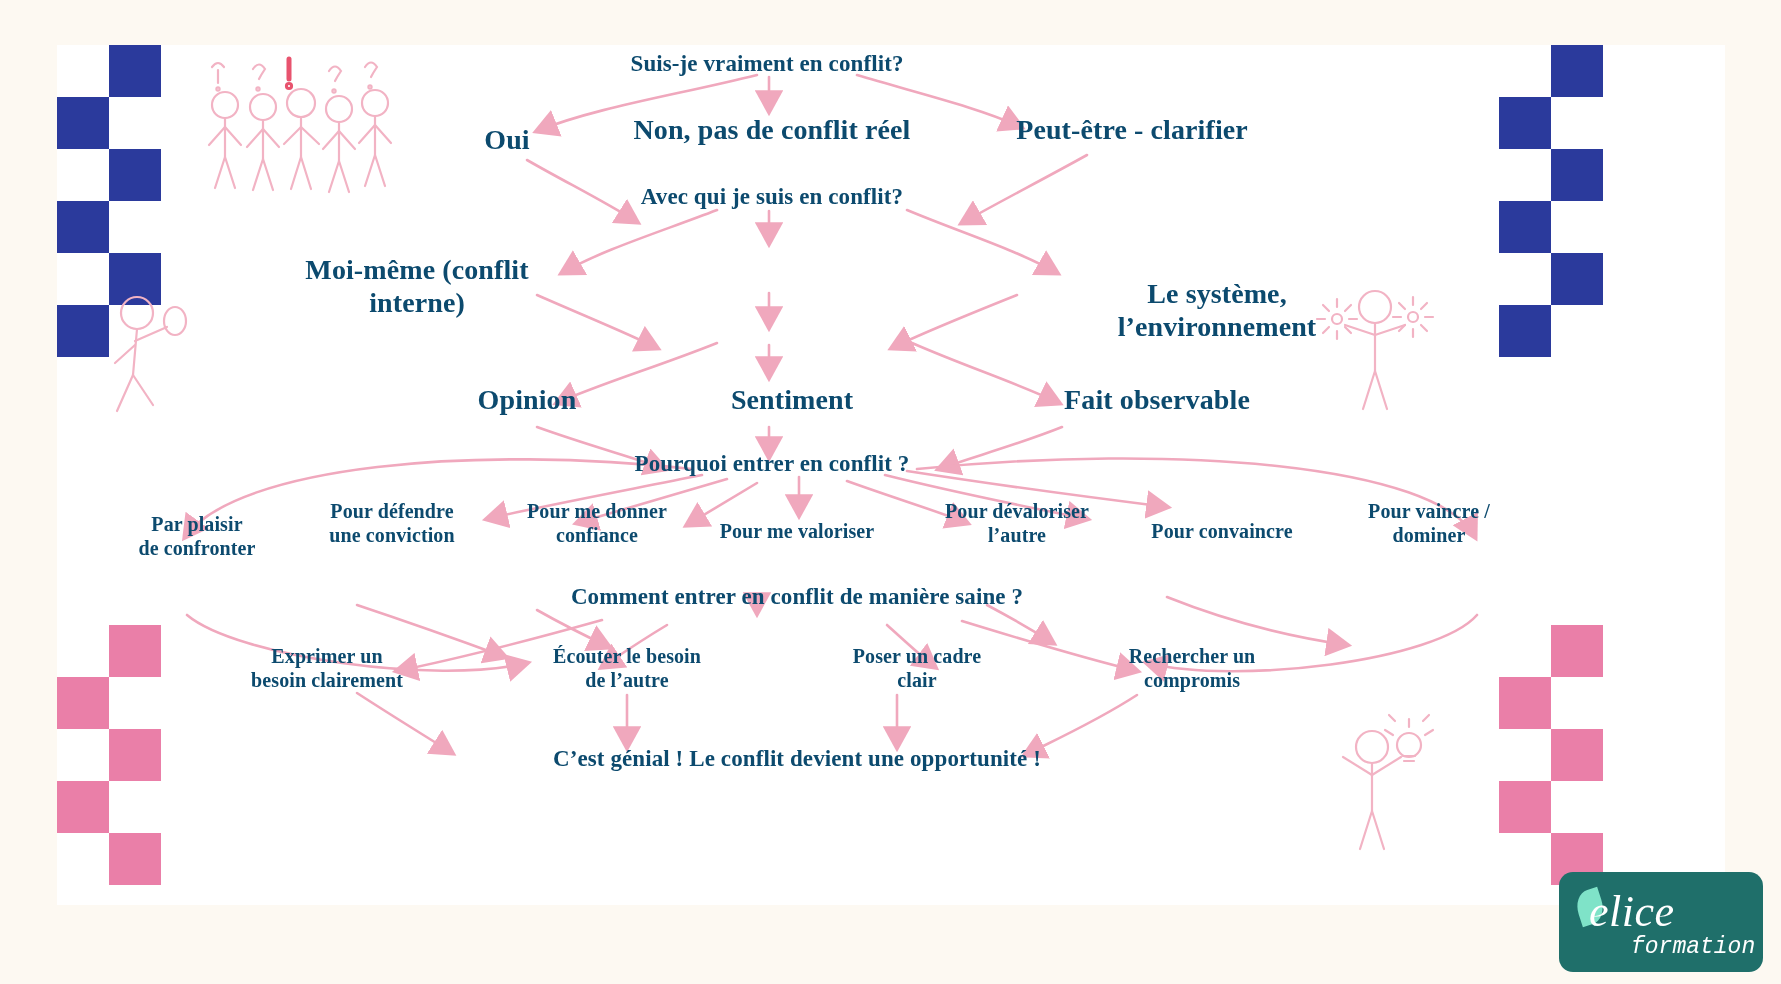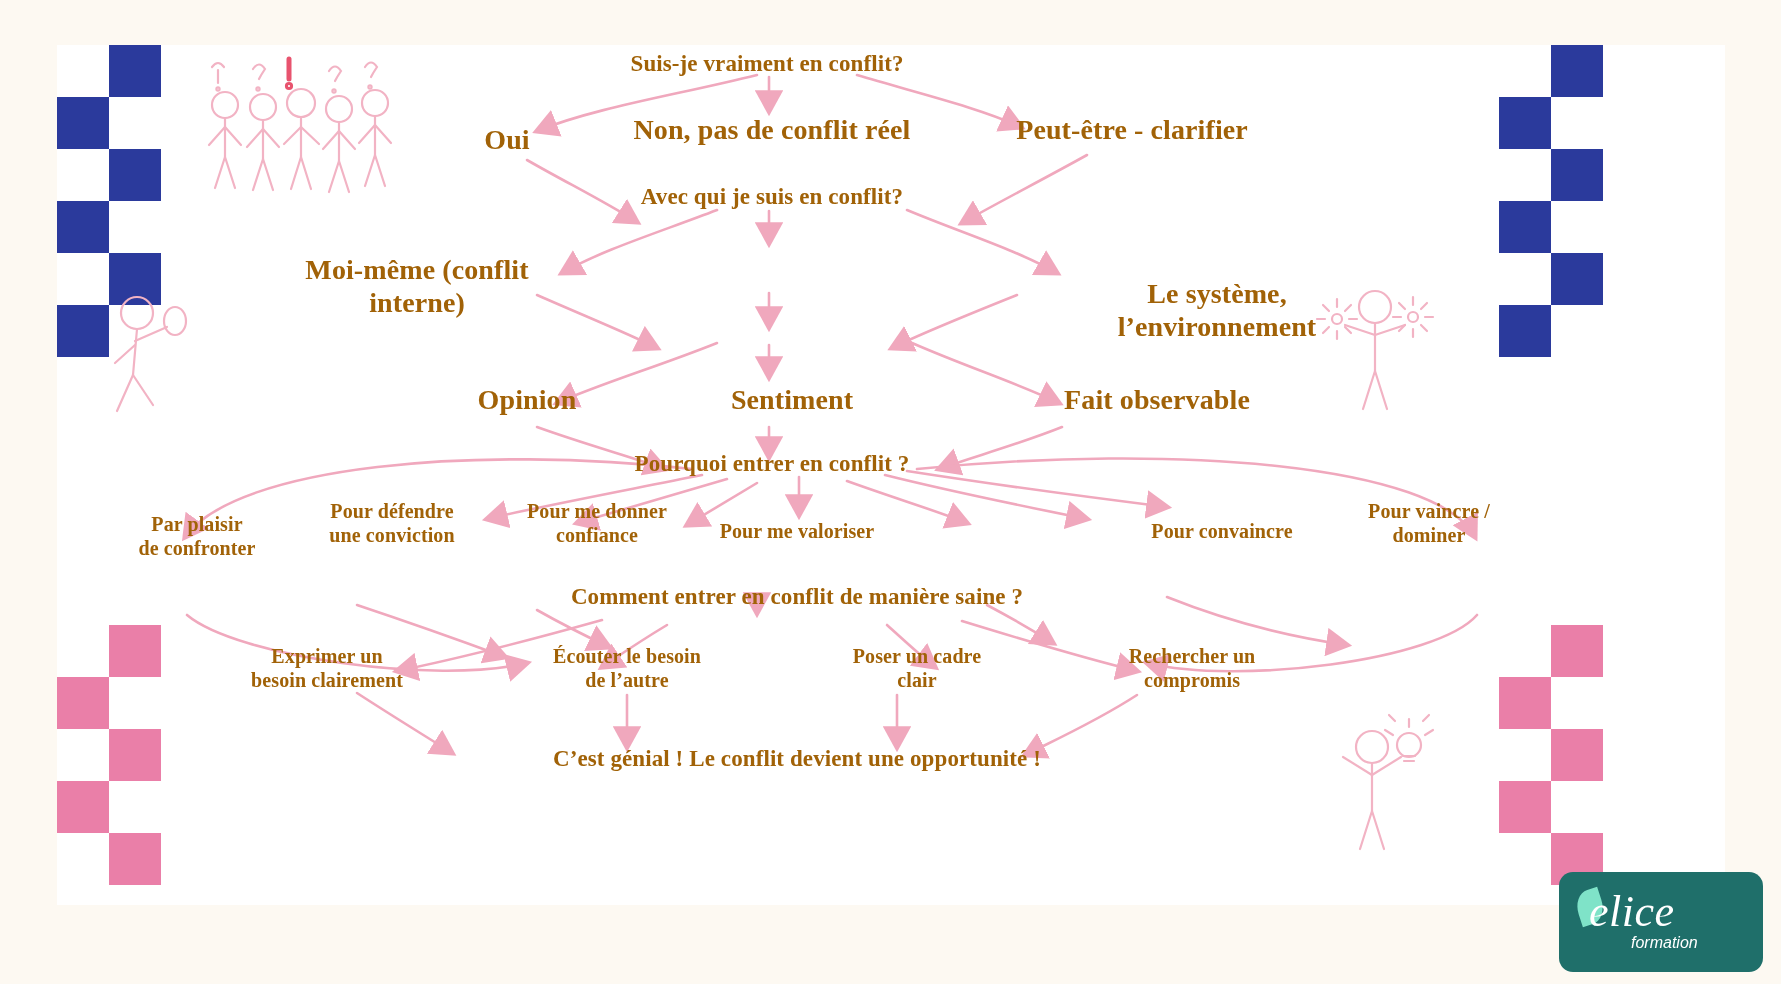--- a/index.html
+++ b/index.html
@@ -16,21 +16,21 @@
     width:1668px;height:860px;
     background:#ffffff;
   }
   .deco{position:absolute;}
   .sq{position:absolute;width:52px;height:52px;}
   .blue{background:#2b3a9c;}
   .pink{background:#ea7fa8;}
 
   .node{
     position:absolute;
-    color:#a16207;
+    color:#0c4a6e;
     font-weight:bold;
     text-align:center;
     line-height:1.18;
     white-space:pre-line;
     letter-spacing:.1px;
   }
   .n-lg{font-size:23px;}
   .n-md{font-size:28px;}
   .n-sm{font-size:20px;}
 
@@ -42,21 +42,21 @@
     background:#1f6f6a;border-radius:14px;
     overflow:hidden;
   }
   #logo .logo-main{
     position:absolute;left:30px;top:14px;
     color:#ffffff;font-size:44px;font-style:italic;font-family:"Liberation Serif",serif;
     letter-spacing:.5px;
   }
   #logo .logo-sub{
     position:absolute;left:72px;top:62px;
-    color:#ffffff;font-size:16px;font-style:italic;font-family:Liberation Sans, sans-serif;
+    color:#ffffff;font-size:23px;font-style:italic;font-family:Liberation Mono, monospace;
   }
   #logo .leaf{
     position:absolute;left:18px;top:18px;width:26px;height:34px;
     background:#7fe3c8;border-radius:60% 0 60% 0;transform:rotate(-18deg);
   }
 </style>
 </head>
 <body>
 
 <div id="board">
@@ -265,20 +265,22 @@
 
   <div class="node n-lg" style="left:540px;top:405px;width:350px;">Pourquoi entrer en conflit ?</div>
 
   <div class="node n-sm" style="left:40px;top:468px;width:200px;">Par plaisir
 de confronter</div>
   <div class="node n-sm" style="left:230px;top:455px;width:210px;text-align:center;">Pour défendre
 une conviction</div>
   <div class="node n-sm" style="left:440px;top:455px;width:200px;">Pour me donner
 confiance</div>
   <div class="node n-sm" style="left:630px;top:475px;width:220px;">Pour me valoriser</div>
+  <div class="node n-sm" style="left:855px;top:455px;width:210px;">Pour dévaloriser
+l’autre</div>
   <div class="node n-sm" style="left:1060px;top:475px;width:210px;">Pour convaincre</div>
   <div class="node n-sm" style="left:1272px;top:455px;width:200px;">Pour vaincre /
 dominer</div>
 
   <div class="node n-sm" style="left:155px;top:600px;width:230px;">Exprimer un
 besoin clairement</div>
 
   <div class="node n-lg" style="left:480px;top:538px;width:520px;">Comment entrer en conflit de manière saine ?</div>
   <div class="node n-sm" style="left:455px;top:600px;width:230px;">Écouter le besoin
 de l’autre</div>

